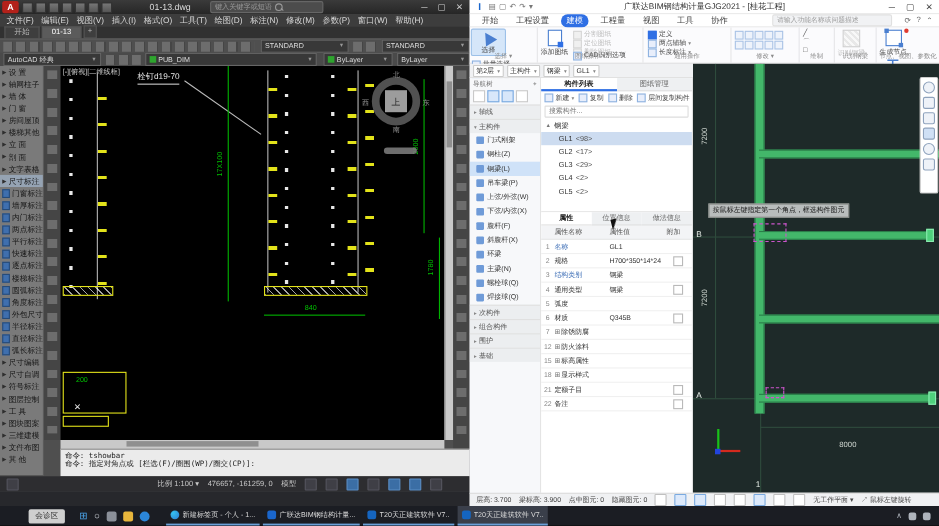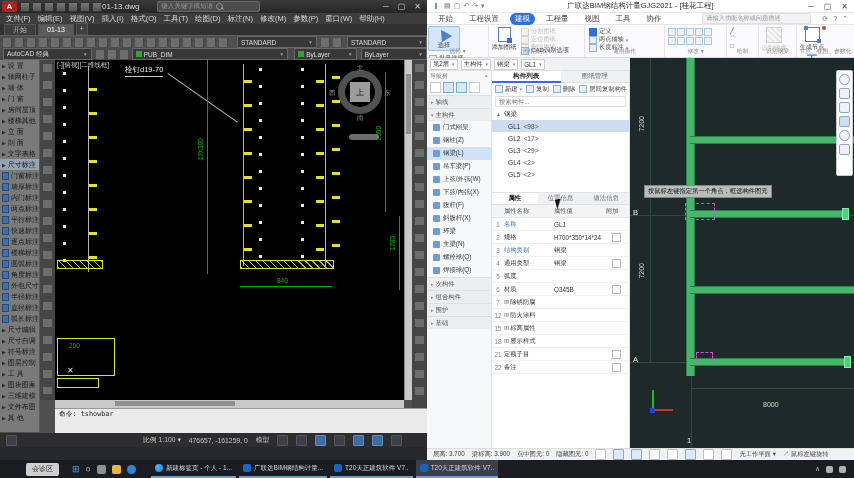--- a/index.html
+++ b/index.html
@@ -4,21 +4,21 @@
 <style>
   html,body{margin:0;padding:0;background:#000;}
   body{font-family:"Liberation Sans",sans-serif;}
   #root{position:relative;width:854px;height:478px;overflow:hidden;background:#111;}
   
   .acad{position:absolute;left:0;top:0;width:427px;height:460px;background:#4f4f4f;}
   .ac-title{position:absolute;left:0;top:0;width:427px;height:13px;background:linear-gradient(#3a3a3a,#262626);display:flex;align-items:center;}
   .ac-logo{width:15px;height:11px;background:#b3211a;border-radius:2px;color:#fff;font-size:8px;font-weight:bold;text-align:center;line-height:11px;margin:0 3px 0 2px;}
   .qat{display:flex;gap:2px;}
   .qat i{width:8px;height:8px;background:linear-gradient(#777,#555);border:1px solid #333;border-radius:1px;}
-  .ac-doc{color:#ddd;font-size:8px;}
+  .ac-doc{color:#ddd;font-size:8px;margin-left:34px;}
   .ac-search{margin-left:18px;width:98px;height:9px;background:#4c4c4c;border:1px solid #666;border-radius:2px;display:flex;align-items:center;color:#999;font-size:6.5px;padding-left:3px;}
   .mag{width:5px;height:5px;border:1px solid #999;border-radius:50%;position:relative;margin-left:3px;}
   .mag:after{content:"";position:absolute;left:4px;top:4px;width:3px;height:1px;background:#999;transform:rotate(45deg);}
   .winctl{margin-left:auto;display:flex;gap:9px;color:#ccc;font-size:8px;padding-right:6px;}
   .winctl span{cursor:default;}
   .ac-menu{position:absolute;left:0;top:13px;width:427px;height:11px;background:#3d3d3d;display:flex;align-items:center;gap:7px;padding-left:6px;box-sizing:border-box;}
   .ac-menu span{color:#d8d8d8;font-size:7.5px;white-space:nowrap;}
   .ac-tabs{position:absolute;left:0;top:24px;width:427px;height:11px;background:#313131;display:flex;align-items:flex-end;padding-left:4px;box-sizing:border-box;}
   .ac-tab{height:10px;line-height:10px;padding:0 8px;font-size:7px;color:#bbb;background:#3e3e3e;border:1px solid #555;border-bottom:none;margin-right:2px;}
   .ac-tab.active{background:#5b5b5b;color:#fff;}
@@ -516,20 +516,21 @@
     </div>
 
     <div class="ac-vscroll"></div>
     <div class="ac-hscroll"></div>
     <div class="ac-rstrip">
         <div class="vstrip" style="height:338px;"></div>
       </div>
 
     <div class="ac-cmd">
       <div class="cl">命令: tshowbar</div>
+      <div class="cl">命令: 指定对角点或 [栏选(F)/圈围(WP)/圈交(CP)]:</div>
     </div>
 
     <div class="ac-status">
       <span class="st-ic"></span>
       <span style="margin-left:118px;"><span>比例 1:100</span> ▾</span>
       <span>476657, -161259, 0</span>
       <span>模型</span>
       <span class="st-ic"></span>
       <span class="st-ic"></span>
       <span class="st-ic on"></span>

